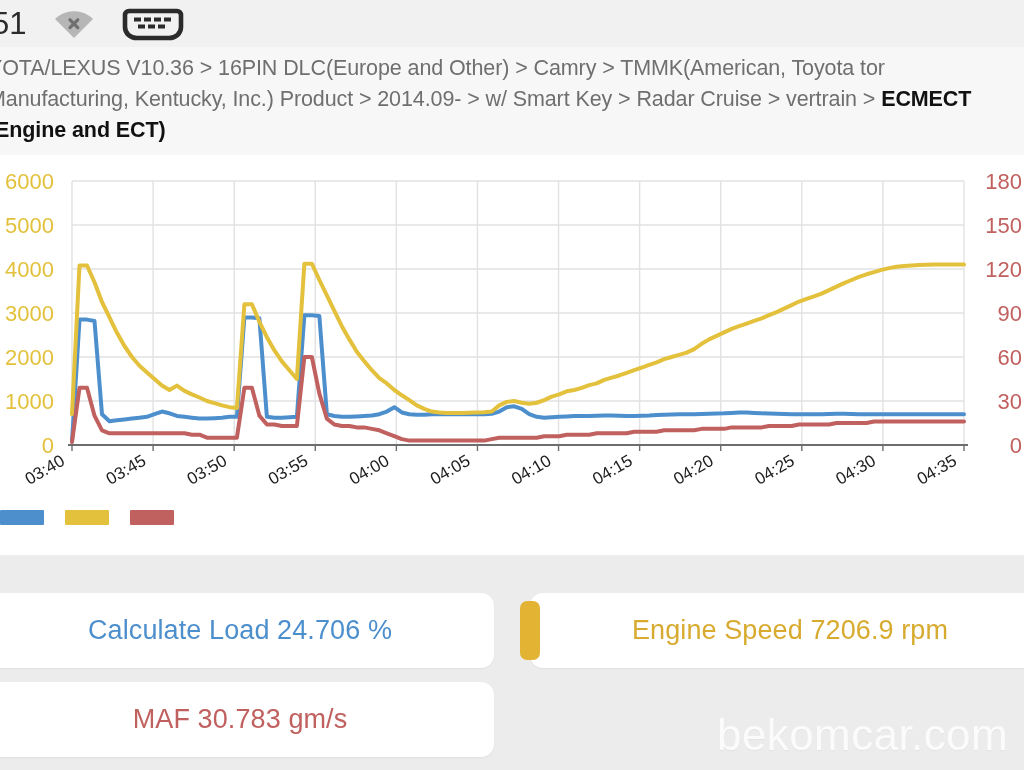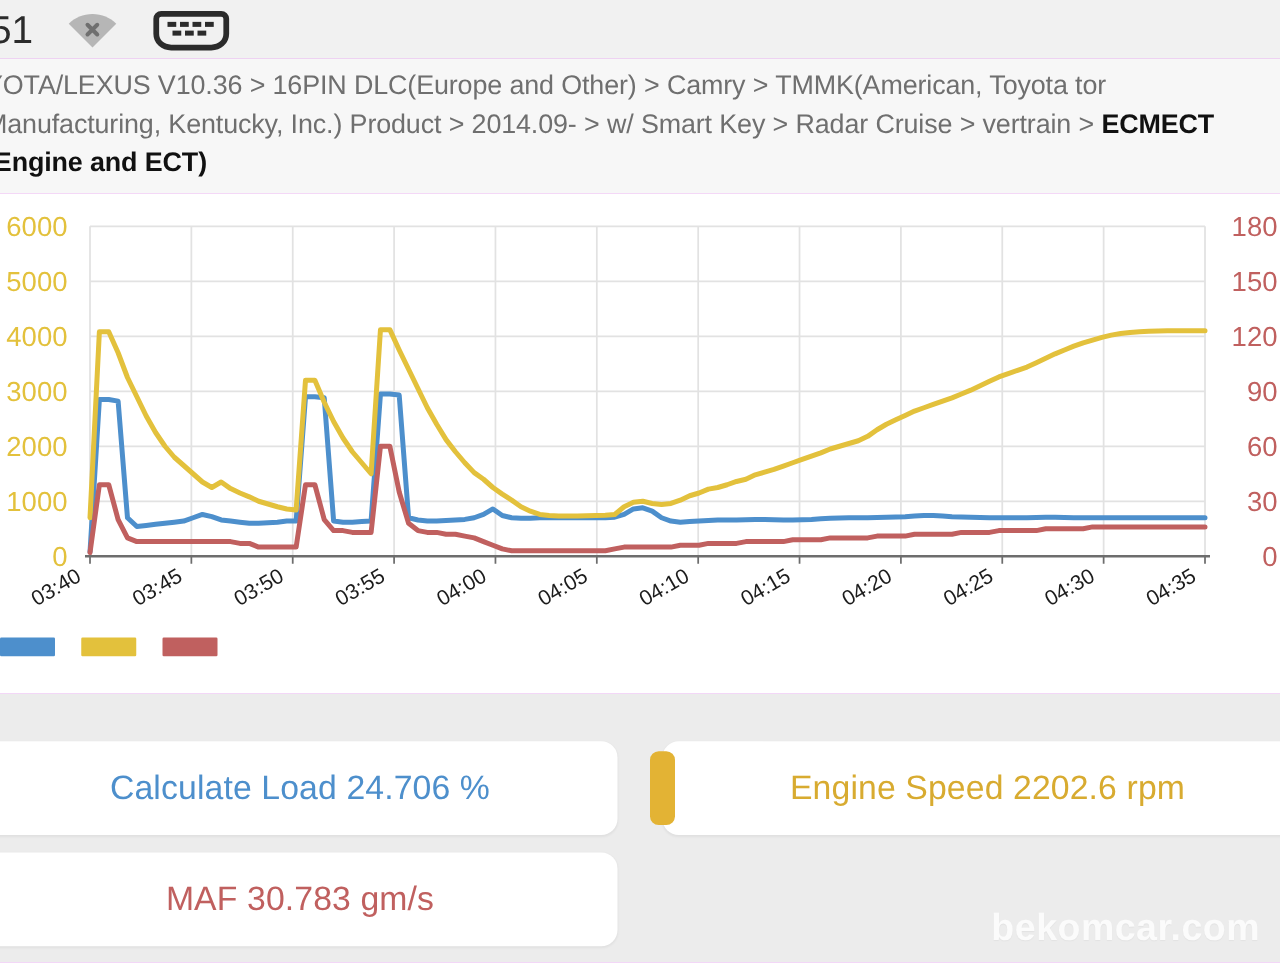--- a/index.html
+++ b/index.html
@@ -2,21 +2,21 @@
 <html><head>
 <meta charset="utf-8">
 <style>
   * { box-sizing: border-box; margin: 0; padding: 0; }
   html, body {
     width: 1024px; height: 770px;
     font-family: "Liberation Sans", sans-serif;
     background: #ffffff;
     overflow: hidden;
   }
-  #app { position: relative; width: 1024px; height: 770px; background:#d946ef; }
+  #app { position: relative; width: 1024px; height: 770px; background:#f0abfc; }
 
   
   .statusbar {
     position: absolute; left:0; top:0; width:1024px; height:47px;
     background: #f1f1f1;
     display:flex; align-items:center;
   }
   .status-clock {
     font-size: 31px; color:#2b2b2b; letter-spacing:0px;
     margin-left:-8px; line-height:1;
@@ -86,21 +86,21 @@
     width:20px; height:calc(100% - 16px);
     border-radius:7px;
   }
   #card-load  { left:-14px;  top:8px;  width:508px; height:75px; }
   #card-speed { left:530px;  top:8px;  width:520px; height:75px; }
   #card-maf   { left:-14px;  top:97px; width:508px; height:75px; }
 
   
   .watermark {
     position:absolute; right:16px; bottom:10px;
-    font-size:30px; font-weight:bold;
+    font-size:44px; font-weight:normal;
     color:#fbfbfb;
     letter-spacing:0.4px;
     text-shadow: 0 1px 1px rgba(0,0,0,0.045);
     pointer-events:none;
   }
 </style>
 </head>
 <body>
 
 <div id="app">
@@ -208,21 +208,21 @@
   <div class="gray-gap"></div>
 
   <div class="cards-region">
 
     <div class="card" id="card-load">
       <span class="card-label" style="color: rgb(77, 143, 204);">Calculate Load 24.706 %</span>
     </div>
 
     <div class="card" id="card-speed">
       <span class="accent-bar" style="background: rgb(227, 179, 52);"></span>
-      <span class="card-label" style="color: rgb(216, 171, 48);">Engine Speed 2202.6 rpm</span>
+      <span class="card-label" style="color: rgb(216, 171, 48);">Engine Speed 7206.9 rpm</span>
     </div>
 
     <div class="card" id="card-maf">
       <span class="card-label" style="color: rgb(192, 96, 95);">MAF 30.783 gm/s</span>
     </div>
 
     <div class="watermark">bekomcar.com</div>
   </div>
 
 </div>

